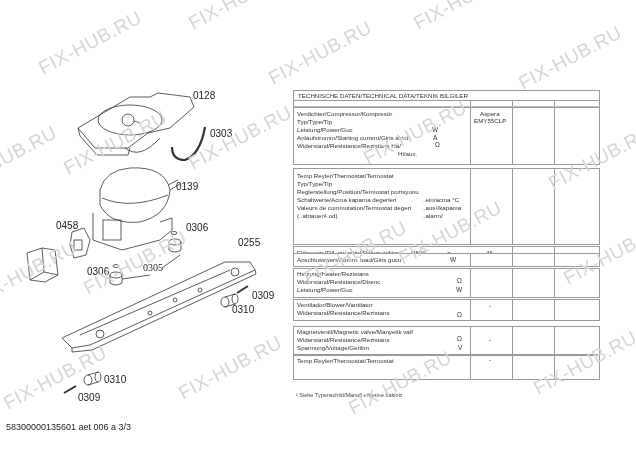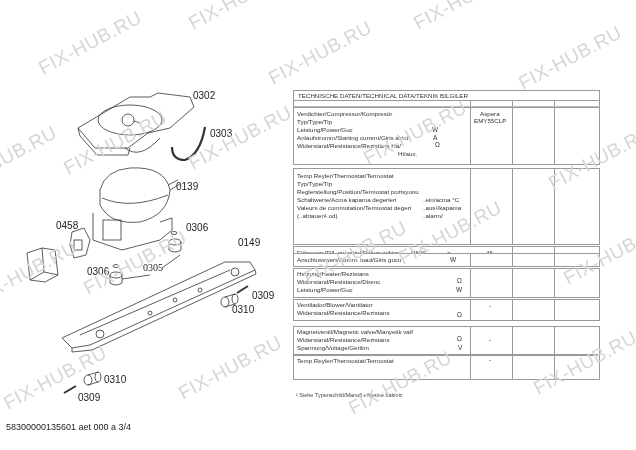--- a/index.html
+++ b/index.html
@@ -83,26 +83,26 @@
 
     <g>
         <ellipse cx="88" cy="380" rx="4" ry="5"></ellipse>
         <path d="M88 375 L98 372 M88 385 L98 382"></path>
         <ellipse cx="98" cy="377" rx="3" ry="5"></ellipse>
       </g>
     <path d="M64 393 L76 386" stroke-width="2"></path>
   </g>
 </svg>
 
-<div class="callout" style="left:193px;top:90px;">0302</div>
+<div class="callout" style="left:193px;top:90px;">0128</div>
 <div class="callout" style="left:210px;top:128px;">0303</div>
 <div class="callout" style="left:176px;top:181px;">0139</div>
 <div class="callout" style="left:186px;top:222px;">0306</div>
 <div class="callout" style="left:56px;top:220px;">0458</div>
-<div class="callout" style="left:238px;top:237px;">0149</div>
+<div class="callout" style="left:238px;top:237px;">0255</div>
 <div class="callout" style="left:87px;top:266px;">0306</div>
 <div class="callout" style="left:143px;top:262px;font-family:Liberation Serif, serif;">0305</div>
 <div class="callout" style="left:252px;top:290px;">0309</div>
 <div class="callout" style="left:232px;top:304px;">0310</div>
 <div class="callout" style="left:104px;top:374px;">0310</div>
 <div class="callout" style="left:78px;top:392px;">0309</div>
 
 <div class="tbl" style="left:293px;top:90px;width:305px;height:10px;">
   <div class="t" style="left:4px;top:1px;">TECHNISCHE DATEN/TECHNICAL DATA/TEKNIK BILGILER</div>
 </div>
@@ -199,21 +199,21 @@
 <div class="tbl" style="left:293px;top:355px;width:305px;height:23px;">
   <div class="cell" style="left:176px;"></div>
     <div class="cell" style="left:218px;"></div>
     <div class="cell" style="left:260px;"></div>
   <div class="t" style="left:3px;top:1px;">Temp.Reyler/Thermostat/Termostat</div>
   <div class="t" style="left:195px;top:0px;">-</div>
 </div>
 
 <div class="note" style="left:296px;top:392px;">¹ Siehe Typenschild/Manufl etiketine bakiniz</div>
 
-<div class="footer">58300000135601 aet 000 a 3/4</div>
+<div class="footer">58300000135601 aet 006 a 3/3</div>
 
 <div class="wm" style="left:35px;top:60px;">FIX-HUB.RU</div>
 <div class="wm" style="left:185px;top:15px;">FIX-HUB.RU</div>
 <div class="wm" style="left:265px;top:70px;">FIX-HUB.RU</div>
 <div class="wm" style="left:410px;top:15px;">FIX-HUB.RU</div>
 <div class="wm" style="left:515px;top:75px;">FIX-HUB.RU</div>
 <div class="wm" style="left:-50px;top:175px;">FIX-HUB.RU</div>
 <div class="wm" style="left:60px;top:160px;">FIX-HUB.RU</div>
 <div class="wm" style="left:185px;top:155px;">FIX-HUB.RU</div>
 <div class="wm" style="left:360px;top:150px;">FIX-HUB.RU</div>

